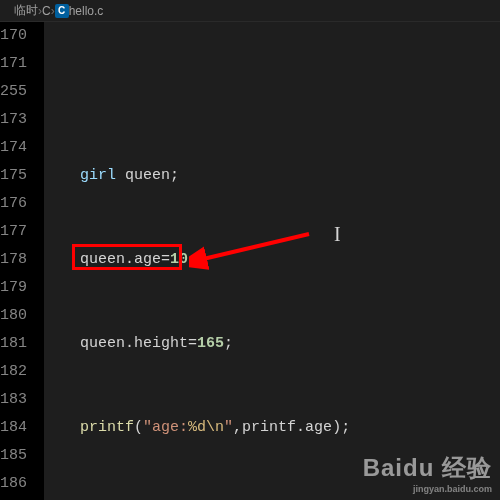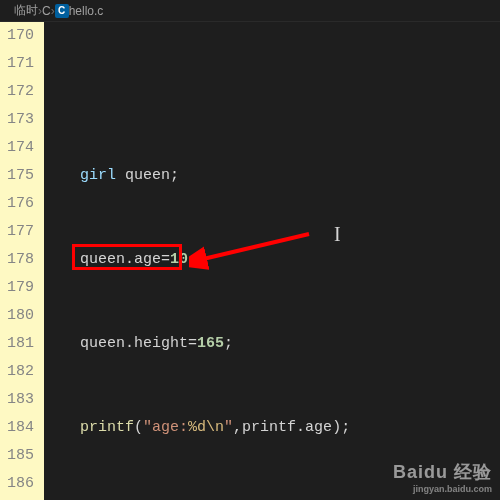--- a/index.html
+++ b/index.html
@@ -39,25 +39,25 @@
     font-family: sans-serif;
   }
   .editor {
     display: flex;
     height: calc(100% - 22px);
     line-height: 28px;
     font-size: 15px;
   }
   .gutter {
     width: 44px;
-    text-align: right;
+    text-align: left;
     color: #858585;
     padding-right: 10px;
     user-select: none;
-    background: #fef9c3;
+    background: #000000;
   }
   .gutter .ln { height: 28px; }
   .code {
     flex: 1;
     position: relative;
     white-space: pre;
   }
   .code .row { height: 28px; }
   .fn   { color: #dcdcaa; }
   .str  { color: #ce9178; }
@@ -83,40 +83,40 @@
   }
   .watermark {
     position: absolute;
     right: 8px;
     bottom: 6px;
     color: rgba(255,255,255,0.55);
     font-family: sans-serif;
     text-align: right;
     pointer-events: none;
   }
-  .watermark .big { font-size: 18px; font-weight: bold; letter-spacing: 1px; }
+  .watermark .big { font-size: 24px; font-weight: bold; letter-spacing: 1px; }
   .watermark .small { font-size: 9px; opacity: .8; font-weight: bold; }
 </style>
 </head>
 <body>
 
 <div class="breadcrumb">
   <span>临时</span>
   <span class="sep">›</span>
   <span>C</span>
   <span class="sep">›</span>
   <span class="c-icon">C</span>
   <span>hello.c</span>
 </div>
 
 <div class="editor">
   <div class="gutter" id="gutter">
       <div class="ln">170</div>
       <div class="ln">171</div>
-      <div class="ln">172</div>
+      <div class="ln">255</div>
       <div class="ln">173</div>
       <div class="ln">174</div>
       <div class="ln">175</div>
       <div class="ln">176</div>
       <div class="ln">177</div>
       <div class="ln">178</div>
       <div class="ln">179</div>
       <div class="ln">180</div>
       <div class="ln">181</div>
       <div class="ln">182</div>

